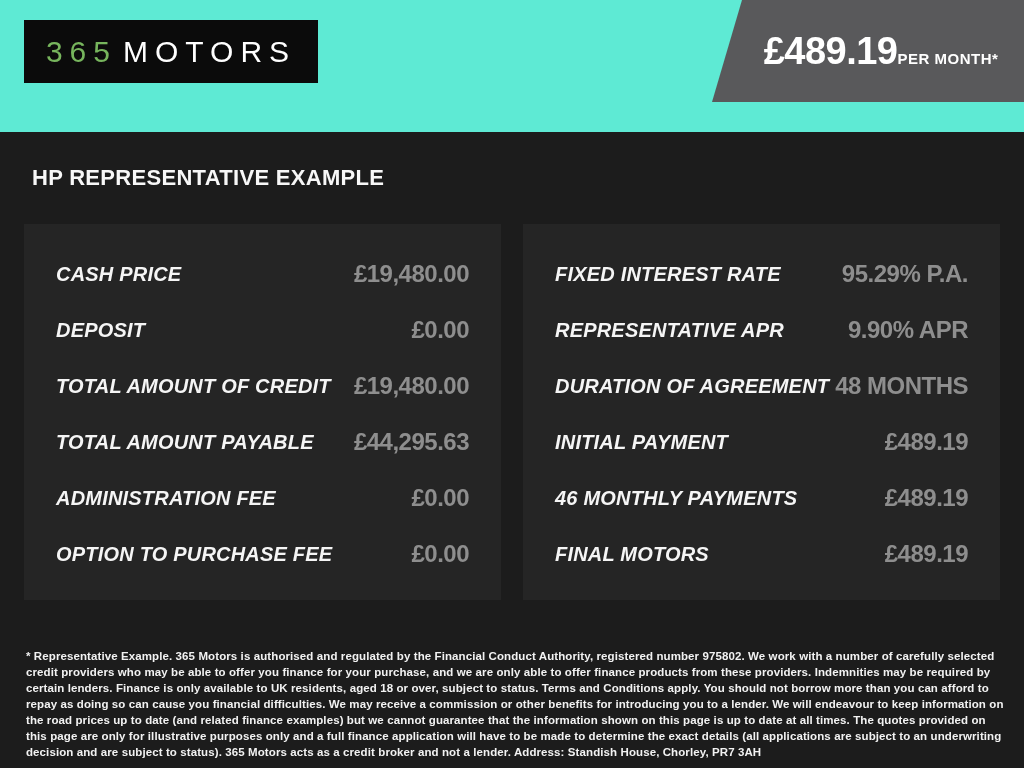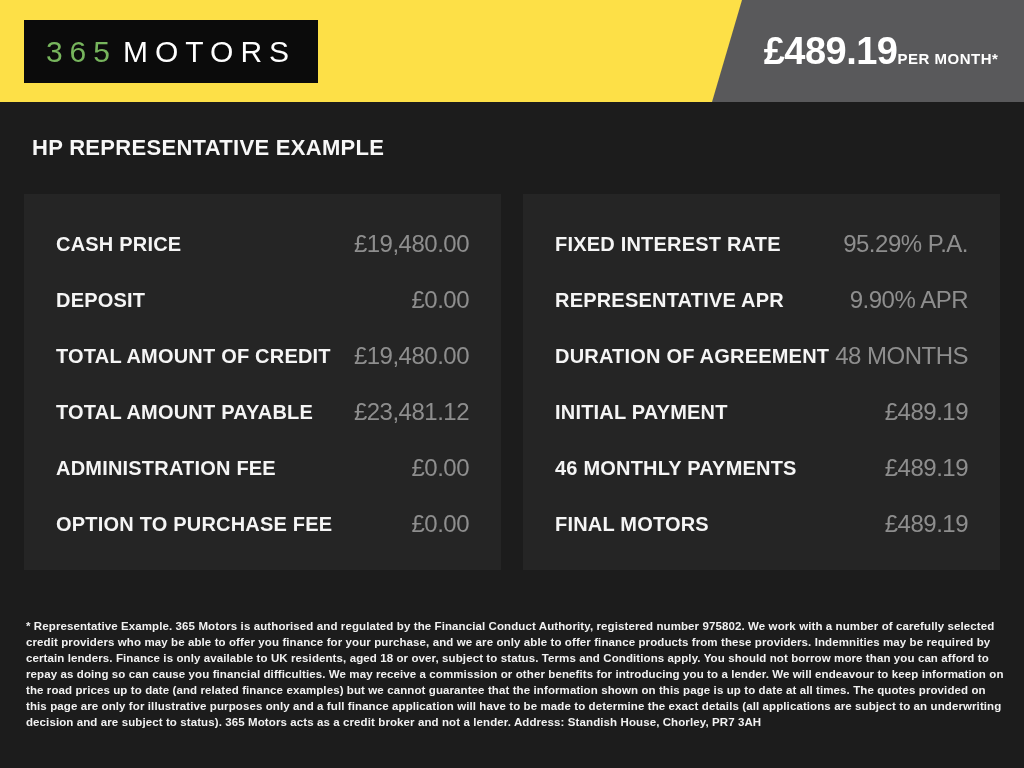--- a/index.html
+++ b/index.html
@@ -10,22 +10,22 @@
     width: 1024px;
     height: 768px;
     overflow: hidden;
     position: relative;
   }
 
   
   .header {
     position: relative;
     width: 1024px;
-    height: 102px;
-    background: #fde047;
+    height: 132px;
+    background: #5eead4;
   }
   .logo-box {
     position: absolute;
     left: 24px;
     top: 20px;
     width: 294px;
     height: 63px;
     background: #0b0b0b;
     display: flex;
     align-items: center;
@@ -100,25 +100,26 @@
     display: flex;
     align-items: center;
     justify-content: space-between;
   }
   .finance-label {
     color: #f5f5f5;
     font-size: 20px;
     font-weight: 700;
     letter-spacing: 0.2px;
     white-space: nowrap;
+    font-style: italic;
   }
   .finance-value {
     color: #8e8e8e;
     font-size: 24px;
-    font-weight: 400;
+    font-weight: 700;
     letter-spacing: -0.5px;
     white-space: nowrap;
   }
 
   
   .legal {
     margin-top: 48px;
     margin-left: 2px;
     width: 978px;
     color: #f2f2f2;
@@ -155,21 +156,21 @@
       <div class="finance-row">
         <span class="finance-label">DEPOSIT</span>
         <span class="finance-value">£0.00</span>
       </div>
       <div class="finance-row">
         <span class="finance-label">TOTAL AMOUNT OF CREDIT</span>
         <span class="finance-value">£19,480.00</span>
       </div>
       <div class="finance-row">
         <span class="finance-label">TOTAL AMOUNT PAYABLE</span>
-        <span class="finance-value">£23,481.12</span>
+        <span class="finance-value">£44,295.63</span>
       </div>
       <div class="finance-row">
         <span class="finance-label">ADMINISTRATION FEE</span>
         <span class="finance-value">£0.00</span>
       </div>
       <div class="finance-row">
         <span class="finance-label">OPTION TO PURCHASE FEE</span>
         <span class="finance-value">£0.00</span>
       </div>
     </div>

